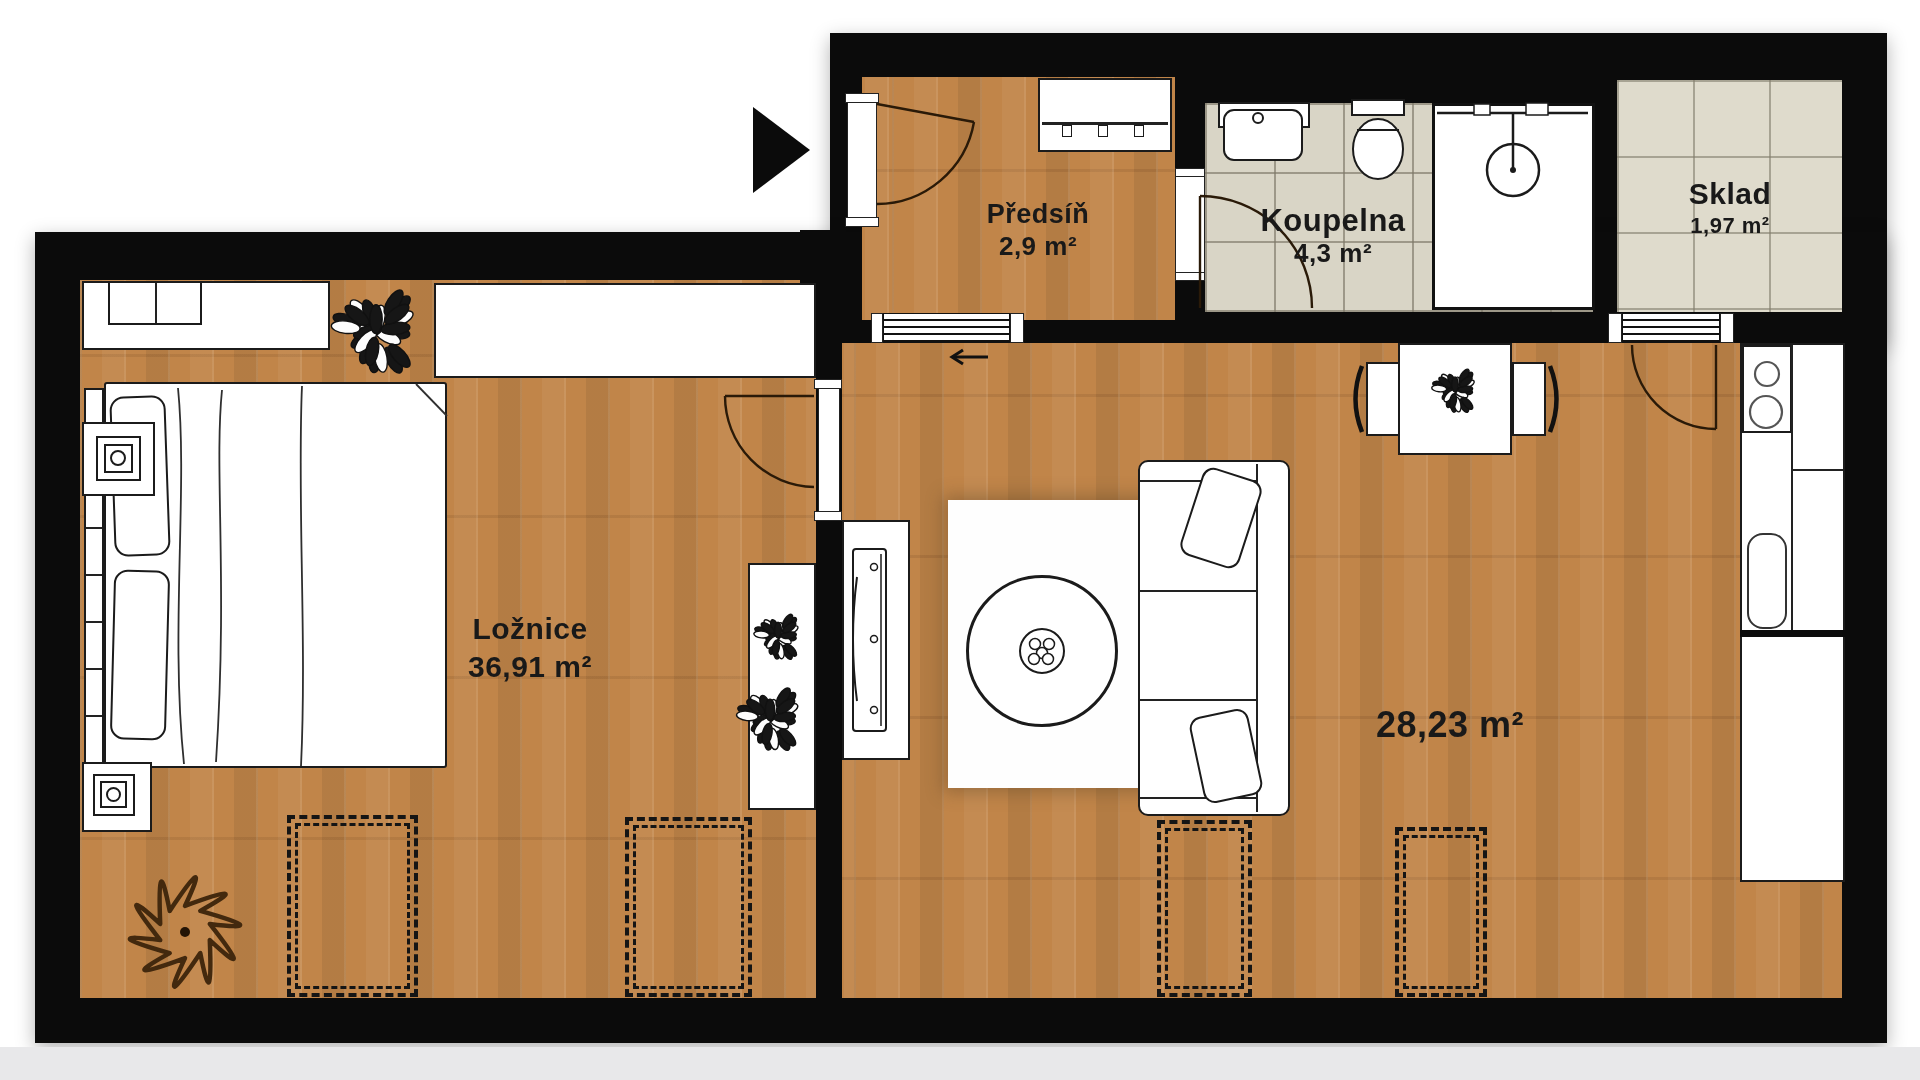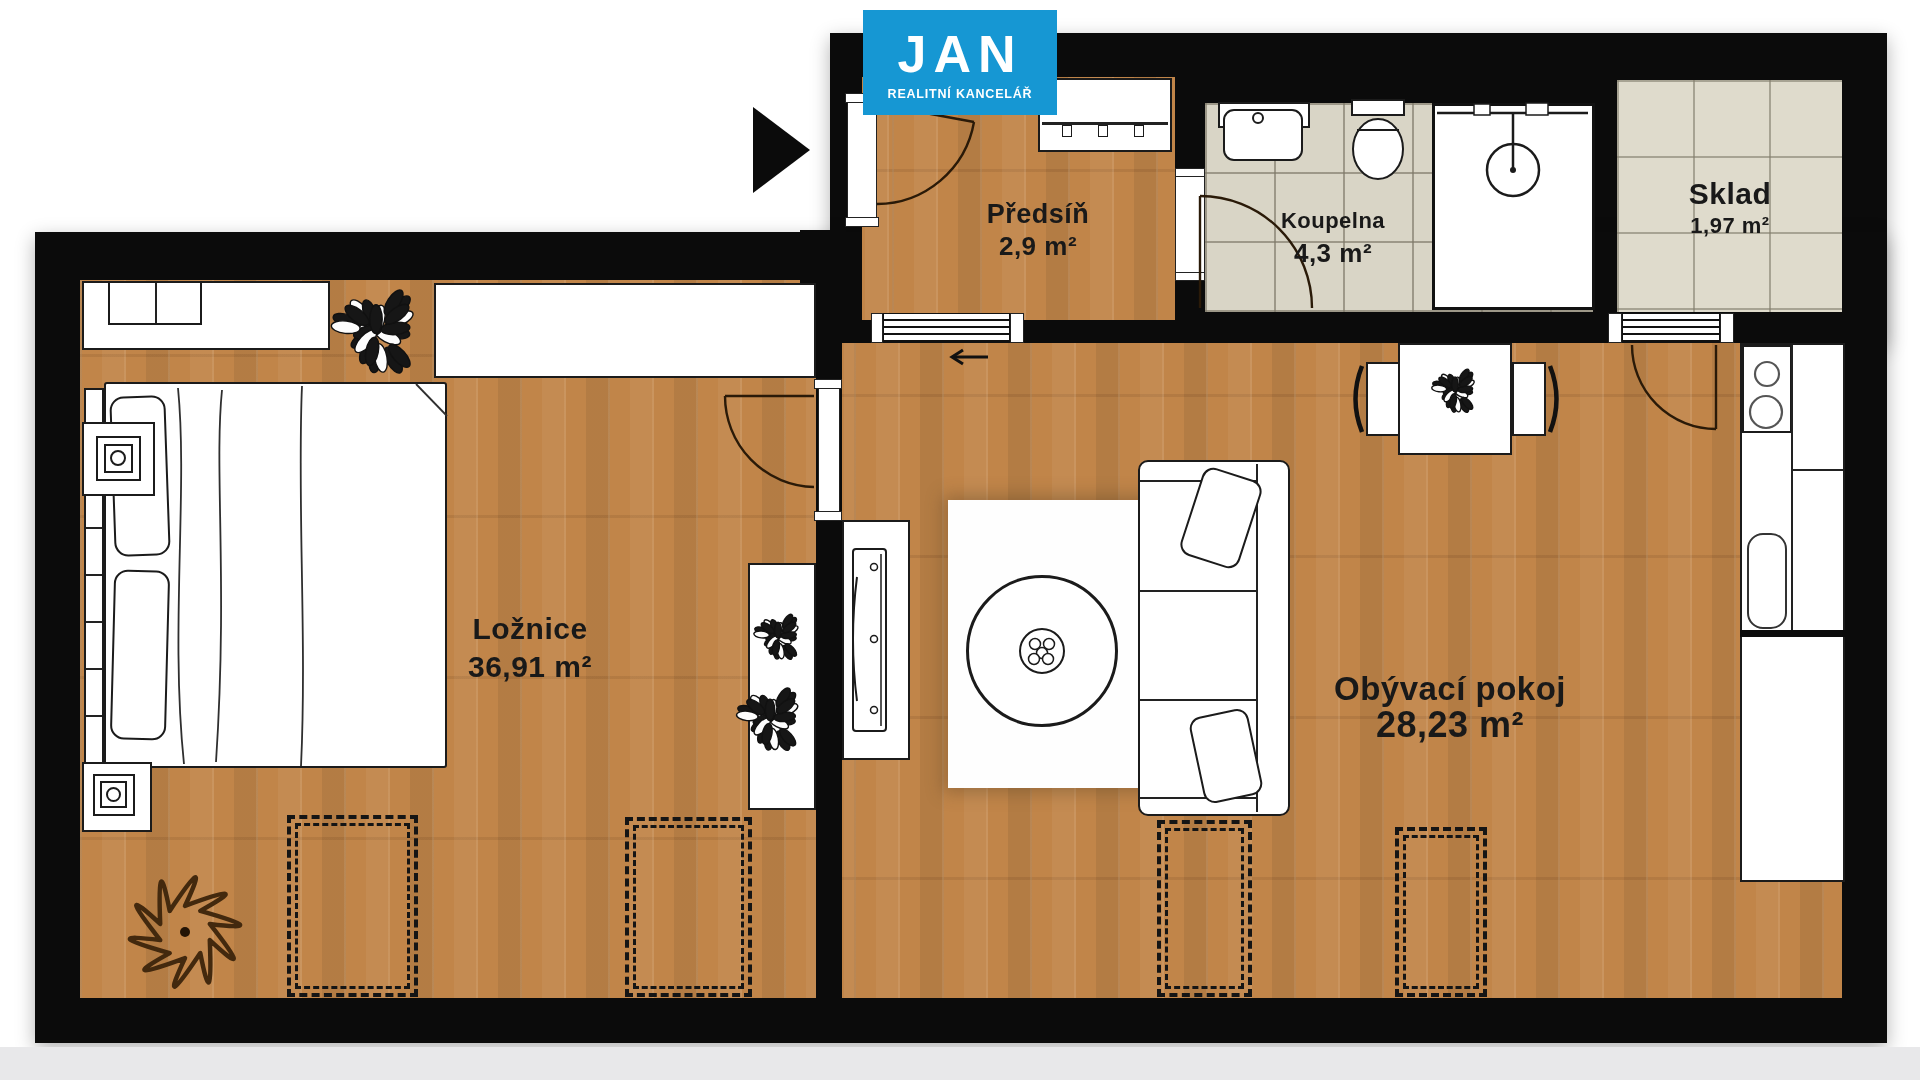--- a/index.html
+++ b/index.html
@@ -332,27 +332,22 @@
         <ellipse cx="1453.0" cy="401.1" rx="7.5" ry="3.3" transform="rotate(3341 1453.0 401.1)" fill="#161616" stroke="#111" stroke-width="1.4"></ellipse>
       </g>
     <g>
         <path d="M 209.8 923.9 Q 257.7 984.8 209.8 940.1 Q 212.8 1017.5 200.3 953.1 Q 157.2 1017.5 185.0 958.1 Q 112.3 984.8 169.7 953.1 Q 95.1 932.0 160.2 940.1 Q 112.3 879.2 160.2 923.9 Q 157.2 846.5 169.7 910.9 Q 212.8 846.5 185.0 905.9 Q 257.7 879.2 200.3 910.9 Q 274.9 932.0 209.8 923.9 Z" fill="none" stroke="#43290e" stroke-width="4.5" stroke-linejoin="round"></path>
         <circle cx="185" cy="932" r="5" fill="#241405"></circle>
       </g>
   </svg>
 
   <div class="room-label" style="left:530px;top:629px;font-size:30px;">Ložnice</div>
   <div class="room-label" style="left:530px;top:667px;font-size:30px;">36,91 m²</div>
-  <div class="room-label" style="left:1450px;top:689px;font-size:33px;">Obývací pokoj</div>
   <div class="room-label" style="left:1450px;top:725px;font-size:36px;">28,23 m²</div>
   <div class="room-label" style="left:1038px;top:214px;font-size:27px;">Předsíň</div>
   <div class="room-label" style="left:1038px;top:246px;font-size:26px;">2,9 m²</div>
-  <div class="room-label" style="left:1333px;top:221px;font-size:22px;">Koupelna</div>
+  <div class="room-label" style="left:1333px;top:221px;font-size:31px;">Koupelna</div>
   <div class="room-label" style="left:1333px;top:253px;font-size:26px;">4,3 m²</div>
   <div class="room-label" style="left:1730px;top:194px;font-size:30px;">Sklad</div>
   <div class="room-label" style="left:1730px;top:226px;font-size:22px;">1,97 m²</div>
 
-  <div class="logo">
-    <div class="logo-text">JAN</div>
-    <div class="logo-sub">REALITNÍ KANCELÁŘ</div>
-  </div>
 
 </div>
 
 </body></html>

